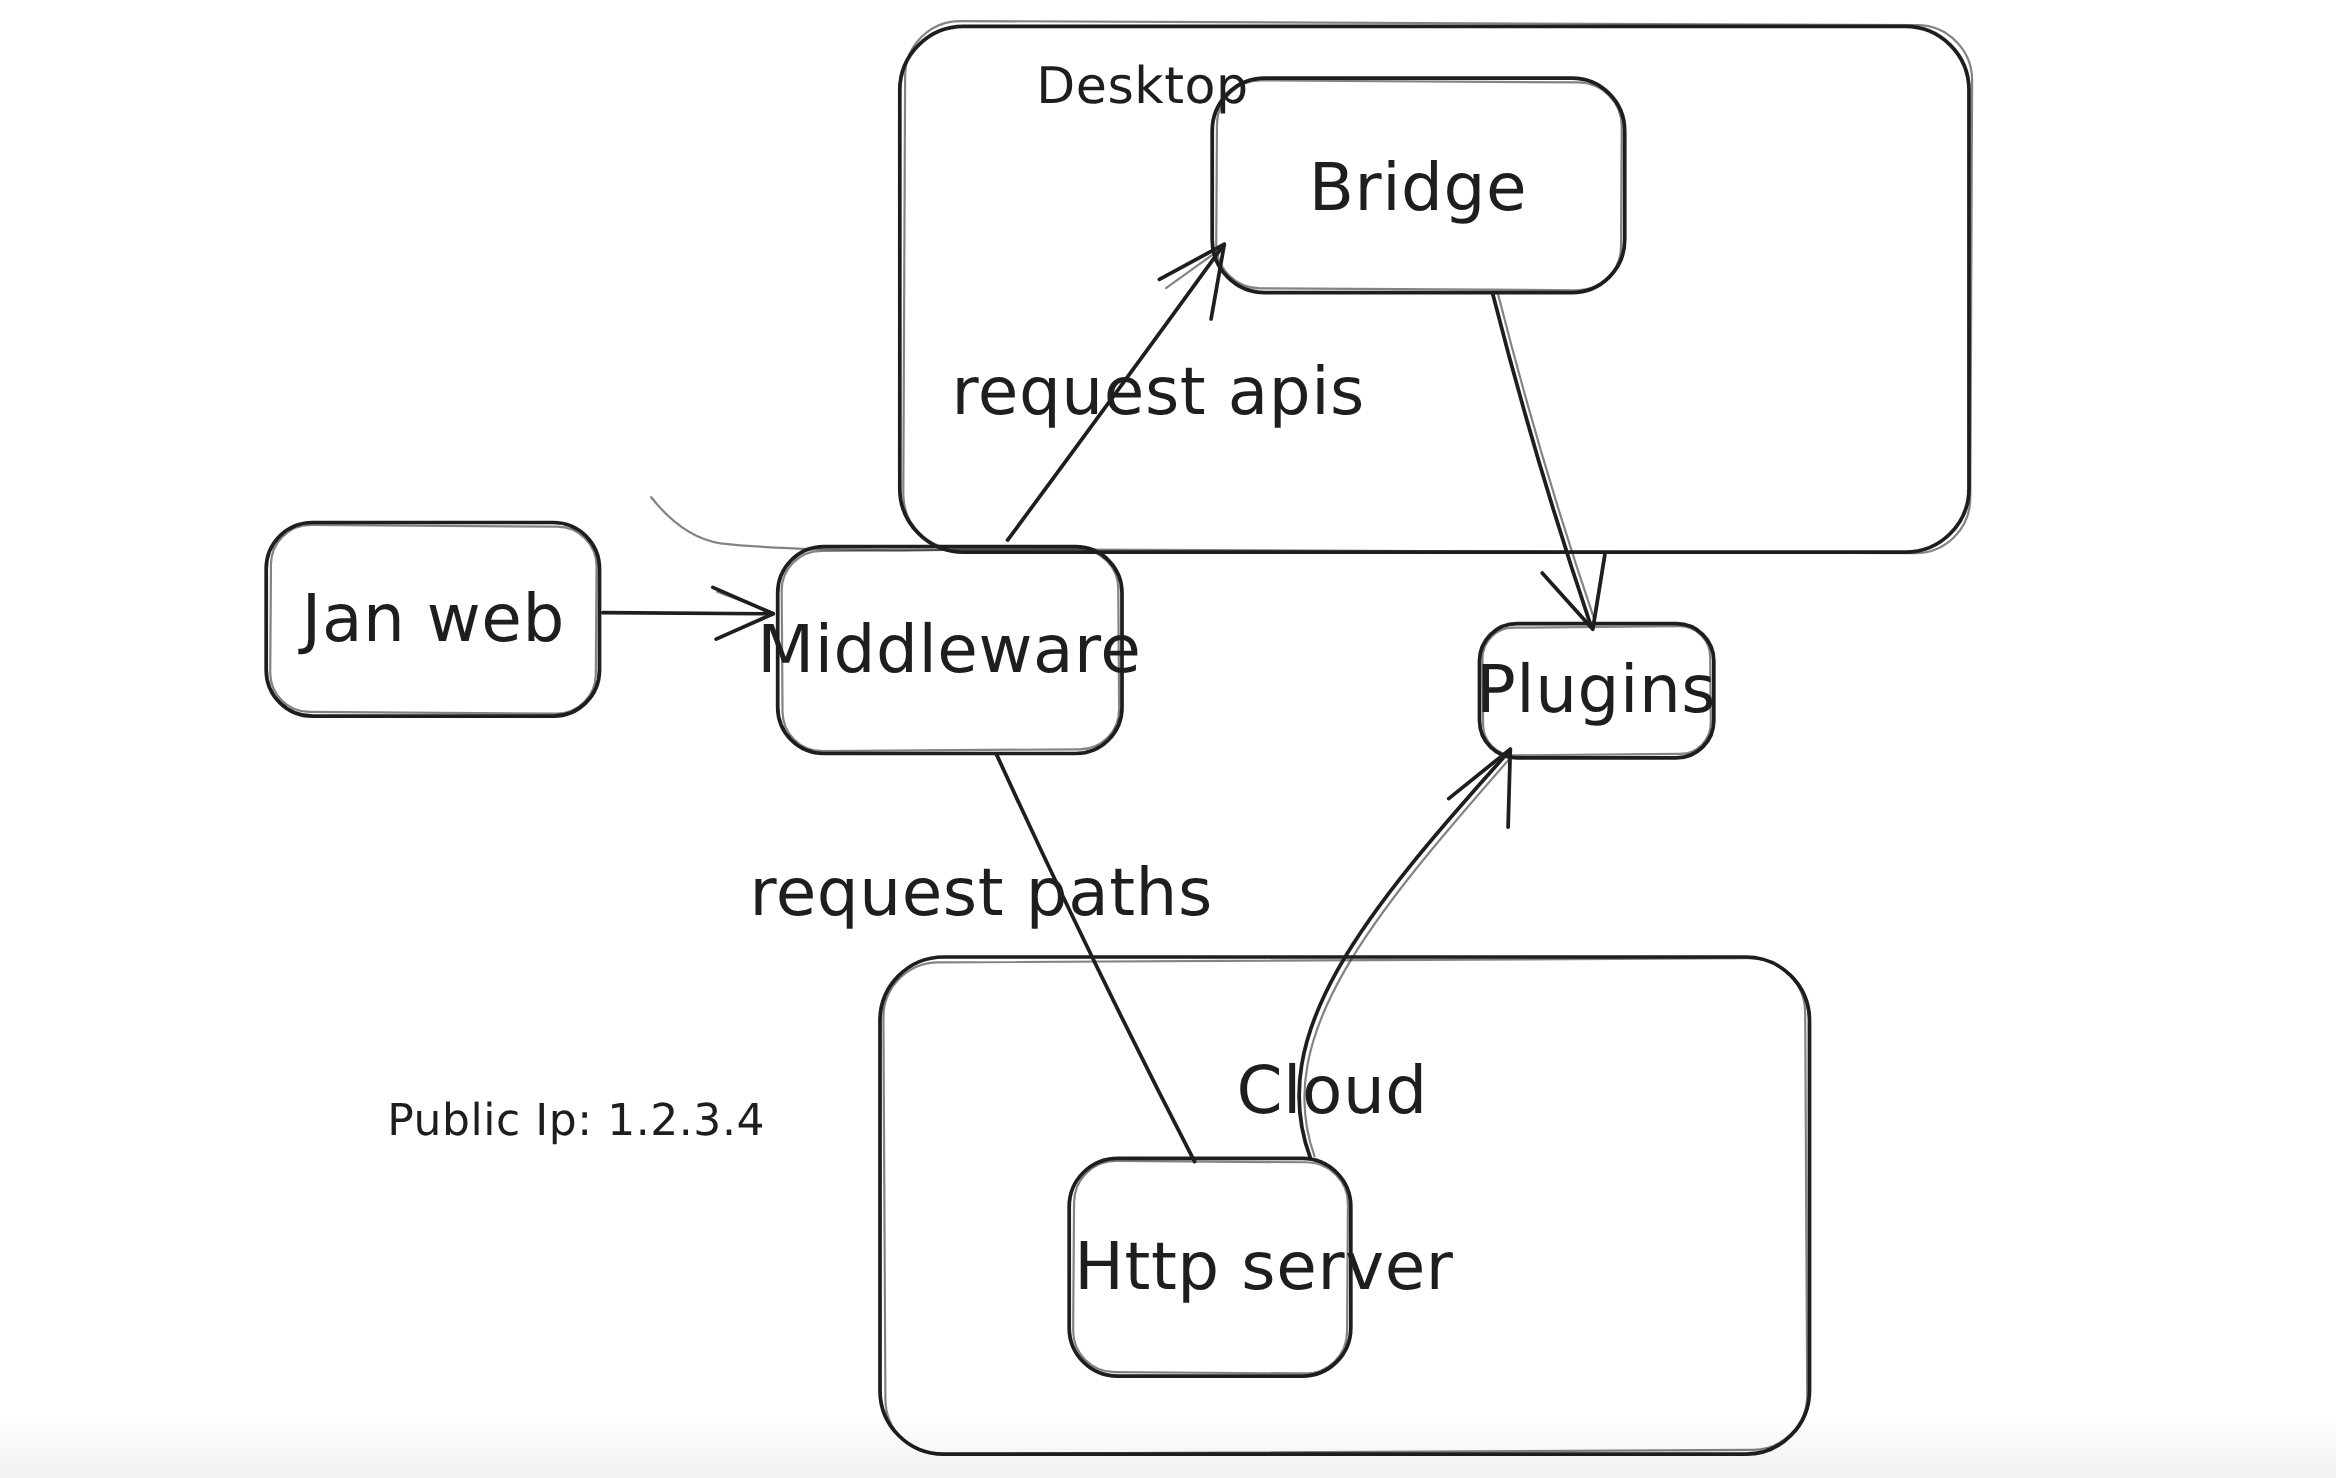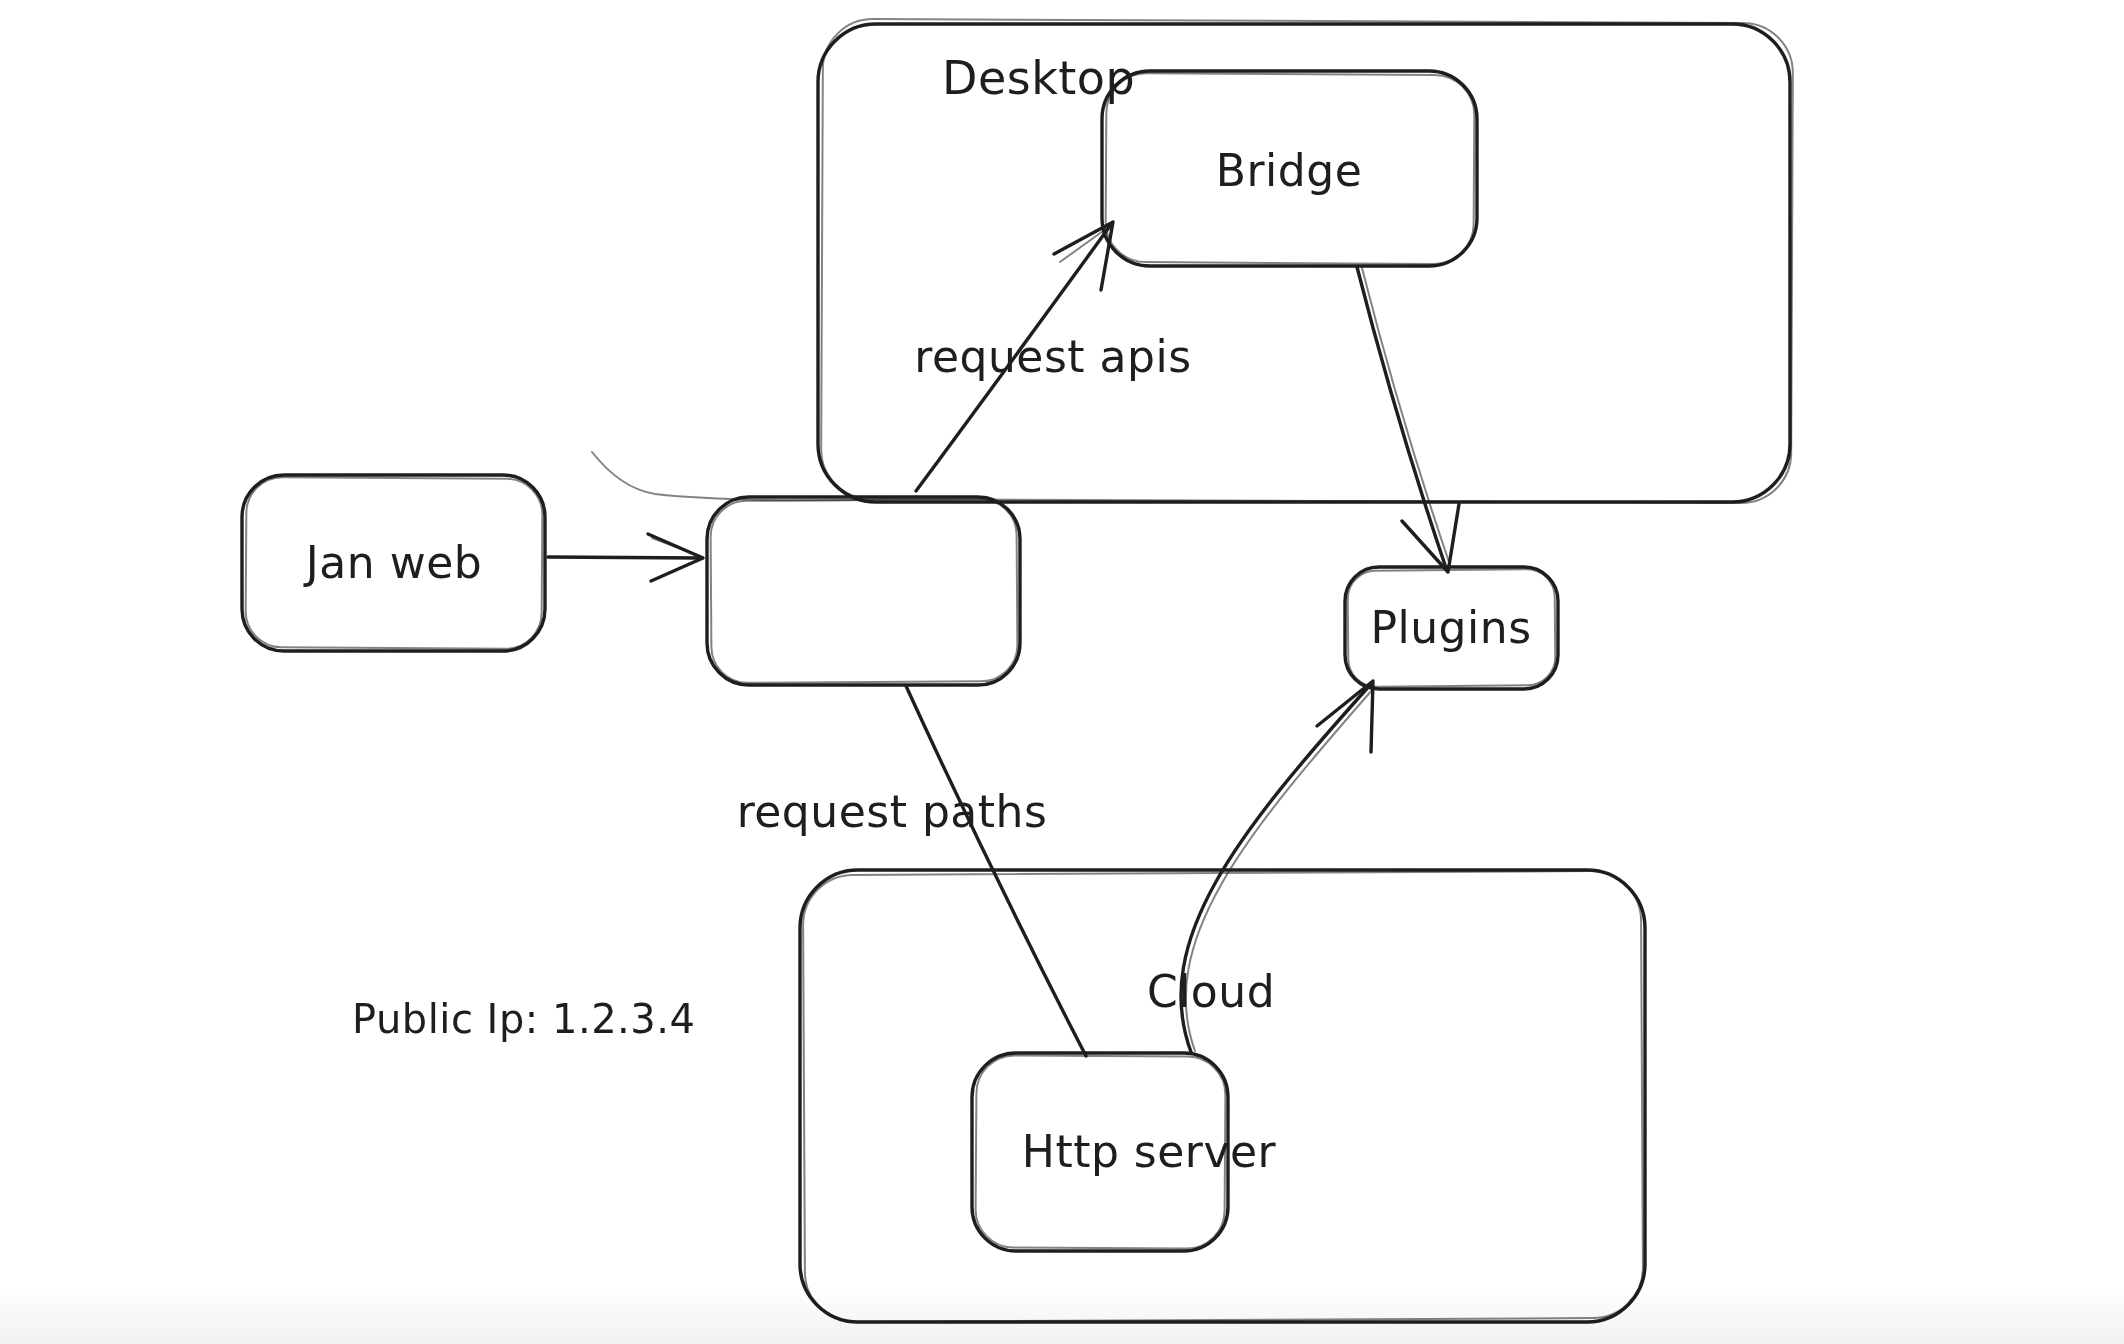--- a/index.html
+++ b/index.html
@@ -10,21 +10,21 @@
     overflow:hidden;
     font-family:"DejaVu Sans", sans-serif;
     color:#1e1e1e;
   }
   #sketch{position:absolute;left:0;top:0;width:2124px;height:1344px;}
   .stroke{fill:none;stroke:#1e1e1e;stroke-width:3.4;stroke-linecap:round;stroke-linejoin:round;}
   .stroke2{fill:none;stroke:#1e1e1e;stroke-width:2;stroke-linecap:round;stroke-linejoin:round;opacity:.55;}
   .lbl{
     position:absolute;
     white-space:nowrap;
-    font-size:44px;
+    font-size:60px;
     line-height:1.15;
     color:#1e1e1e;
     transform:translate(-50%,-50%);
     letter-spacing:.5px;
   }
   .lbl.tl{transform:none;}   
   .note{font-size:40px;}
   .fade-bottom{
     position:absolute;left:0;bottom:0;width:100%;height:60px;
     background:linear-gradient(180deg, rgba(0,0,0,0) 0%, rgba(0,0,0,0.055) 100%);
@@ -101,20 +101,21 @@
       <path class="stroke" d="M 1191 1052 C 1150 940, 1240 830, 1371 684"></path>
       <path class="stroke2" d="M 1195 1051 C 1156 942, 1246 834, 1373 689"></path>
       <path class="stroke" d="M 1373 681 L 1317 726 M 1373 681 L 1371 752"></path>
     </g>
   </svg>
 
   <div class="lbl tl" style="left:942px;top:52px;font-size:46px;">Desktop</div>
   <div class="lbl" style="left:1211px;top:992px;">Cloud</div>
 
   <div class="lbl" style="left:394px;top:563px;text-align:center;">Jan web</div>
+  <div class="lbl" style="left:863px;top:591px;">Middleware</div>
   <div class="lbl" style="left:1289px;top:171px;">Bridge</div>
   <div class="lbl" style="left:1451px;top:628px;">Plugins</div>
   <div class="lbl" style="left:1113px;top:1152px;margin-left:36px;">Http server</div>
 
   <div class="lbl" style="left:1053px;top:357px;">request apis</div>
   <div class="lbl" style="left:892px;top:812px;text-align:center;">request paths</div>
 
   <div class="lbl tl note" style="left:352px;top:950px;margin-top:46px;">Public Ip: 1.2.3.4</div>
 
   <div class="fade-bottom"></div>

